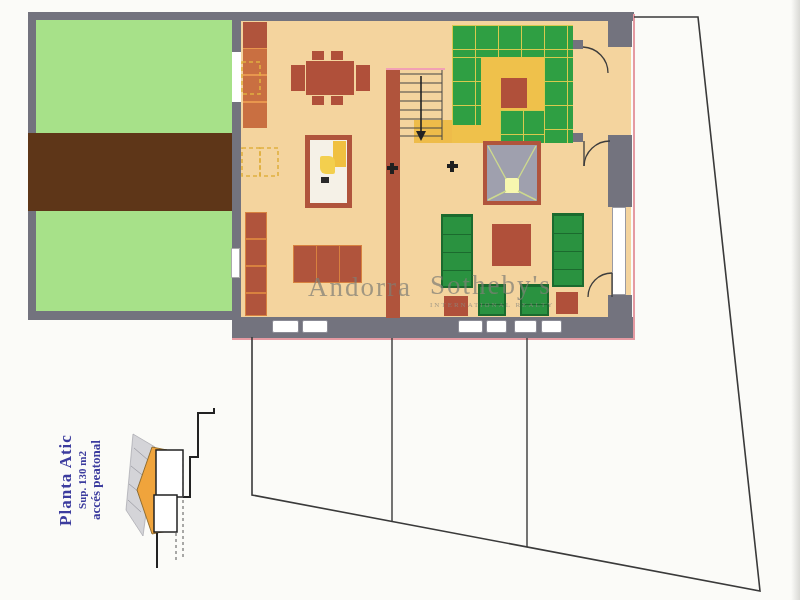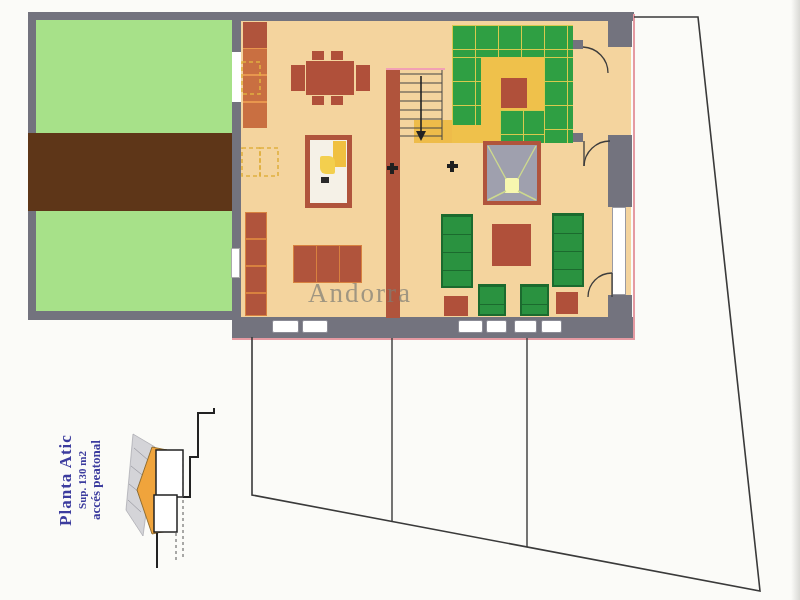--- a/index.html
+++ b/index.html
@@ -68,21 +68,21 @@
   .sofa-left{left:441px;top:214px;width:32px;height:74px;}
   .sofa-right{left:552px;top:213px;width:32px;height:74px;}
   .armchair1{left:478px;top:284px;width:28px;height:32px;}
   .armchair2{left:520px;top:284px;width:29px;height:32px;}
   .coffee-table{left:492px;top:224px;width:39px;height:42px;background:#b0503a;}
   .side-table{left:556px;top:292px;width:22px;height:22px;background:#b0503a;}
   .red-square{left:444px;top:296px;width:24px;height:20px;background:#b0503a;}
   
   .overlay{position:absolute;left:0;top:0;width:800px;height:600px;pointer-events:none;}
   
-  .wm{left:308px;top:278px;width:310px;height:40px;color:rgba(128,126,118,0.72);
+  .wm{left:308px;top:272px;width:310px;height:40px;color:rgba(128,126,118,0.72);
       display:flex;align-items:flex-start;gap:18px;}
   .wm-left{font-size:27px;letter-spacing:2px;}
   .wm-right{display:flex;flex-direction:column;align-items:flex-start;}
   .wm-name{font-size:27px;letter-spacing:2px;line-height:27px;}
   .wm-sub{font-size:7px;letter-spacing:2px;margin-top:2px;color:rgba(140,138,128,0.75);}
   
   .plan-label{left:10px;top:430px;width:140px;height:100px;transform:rotate(-90deg);
       display:flex;flex-direction:column;align-items:center;justify-content:center;
       color:#3c3c9e;text-align:center;}
   .pl-title{font-size:17px;font-weight:bold;letter-spacing:1px;}
@@ -210,20 +210,24 @@
       <rect x="154" y="495" width="23" height="37" fill="#ffffff" stroke="#222" stroke-width="1.5"></rect>
       <path d="M214,408 L214,413 L198,413 L198,457 L190,457 L190,497 L183,497" fill="none" stroke="#222" stroke-width="2"></path>
       <path d="M183,458 L183,558" stroke="#555" stroke-width="1" stroke-dasharray="3 3"></path>
       <path d="M176,533 L176,562" stroke="#555" stroke-width="1" stroke-dasharray="3 3"></path>
       <path d="M157,533 L157,568" stroke="#222" stroke-width="2"></path>
     </g>
   </svg>
 
   <div class="wm">
     <span class="wm-left">Andorra</span>
+    <span class="wm-right">
+      <span class="wm-name">Sotheby's</span>
+      <span class="wm-sub">INTERNATIONAL REALTY</span>
+    </span>
   </div>
 
   <div class="plan-label">
     <span class="pl-title">Planta Atic</span>
     <span class="pl-area">Sup. 130 m2</span>
     <span class="pl-access">accés peatonal</span>
   </div>
 
   <div class="scan-edge"></div>
 </div>

